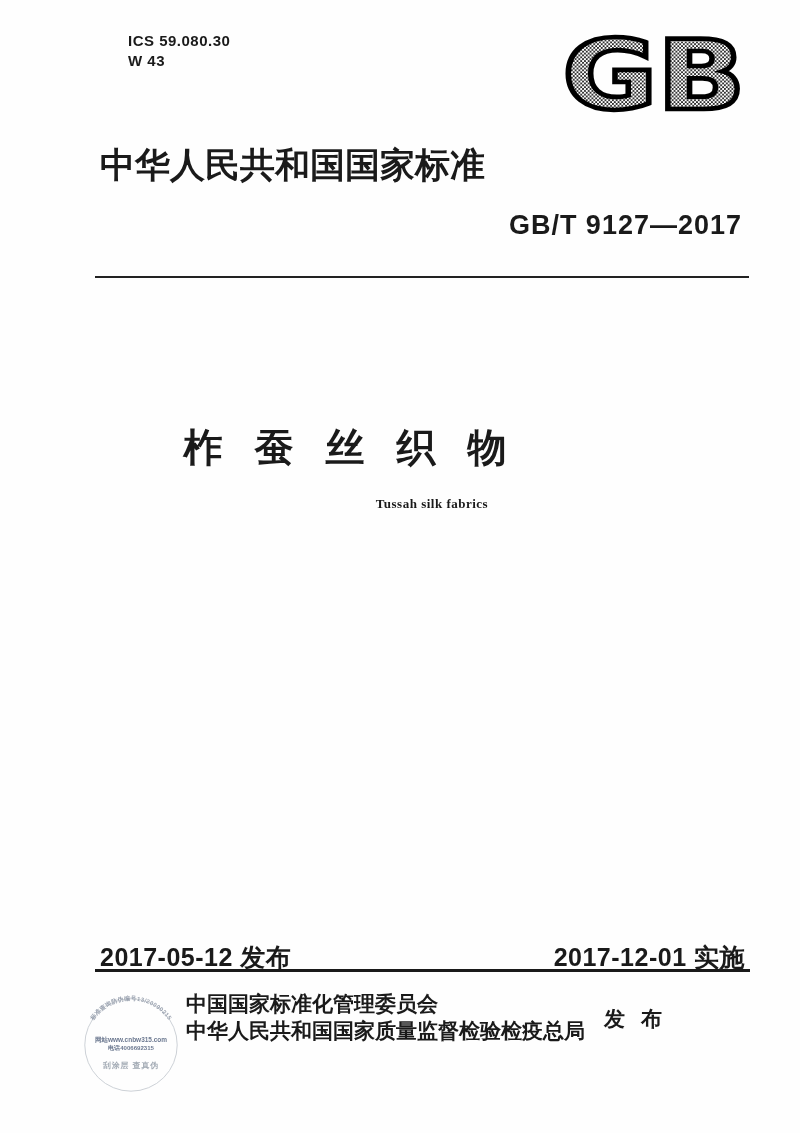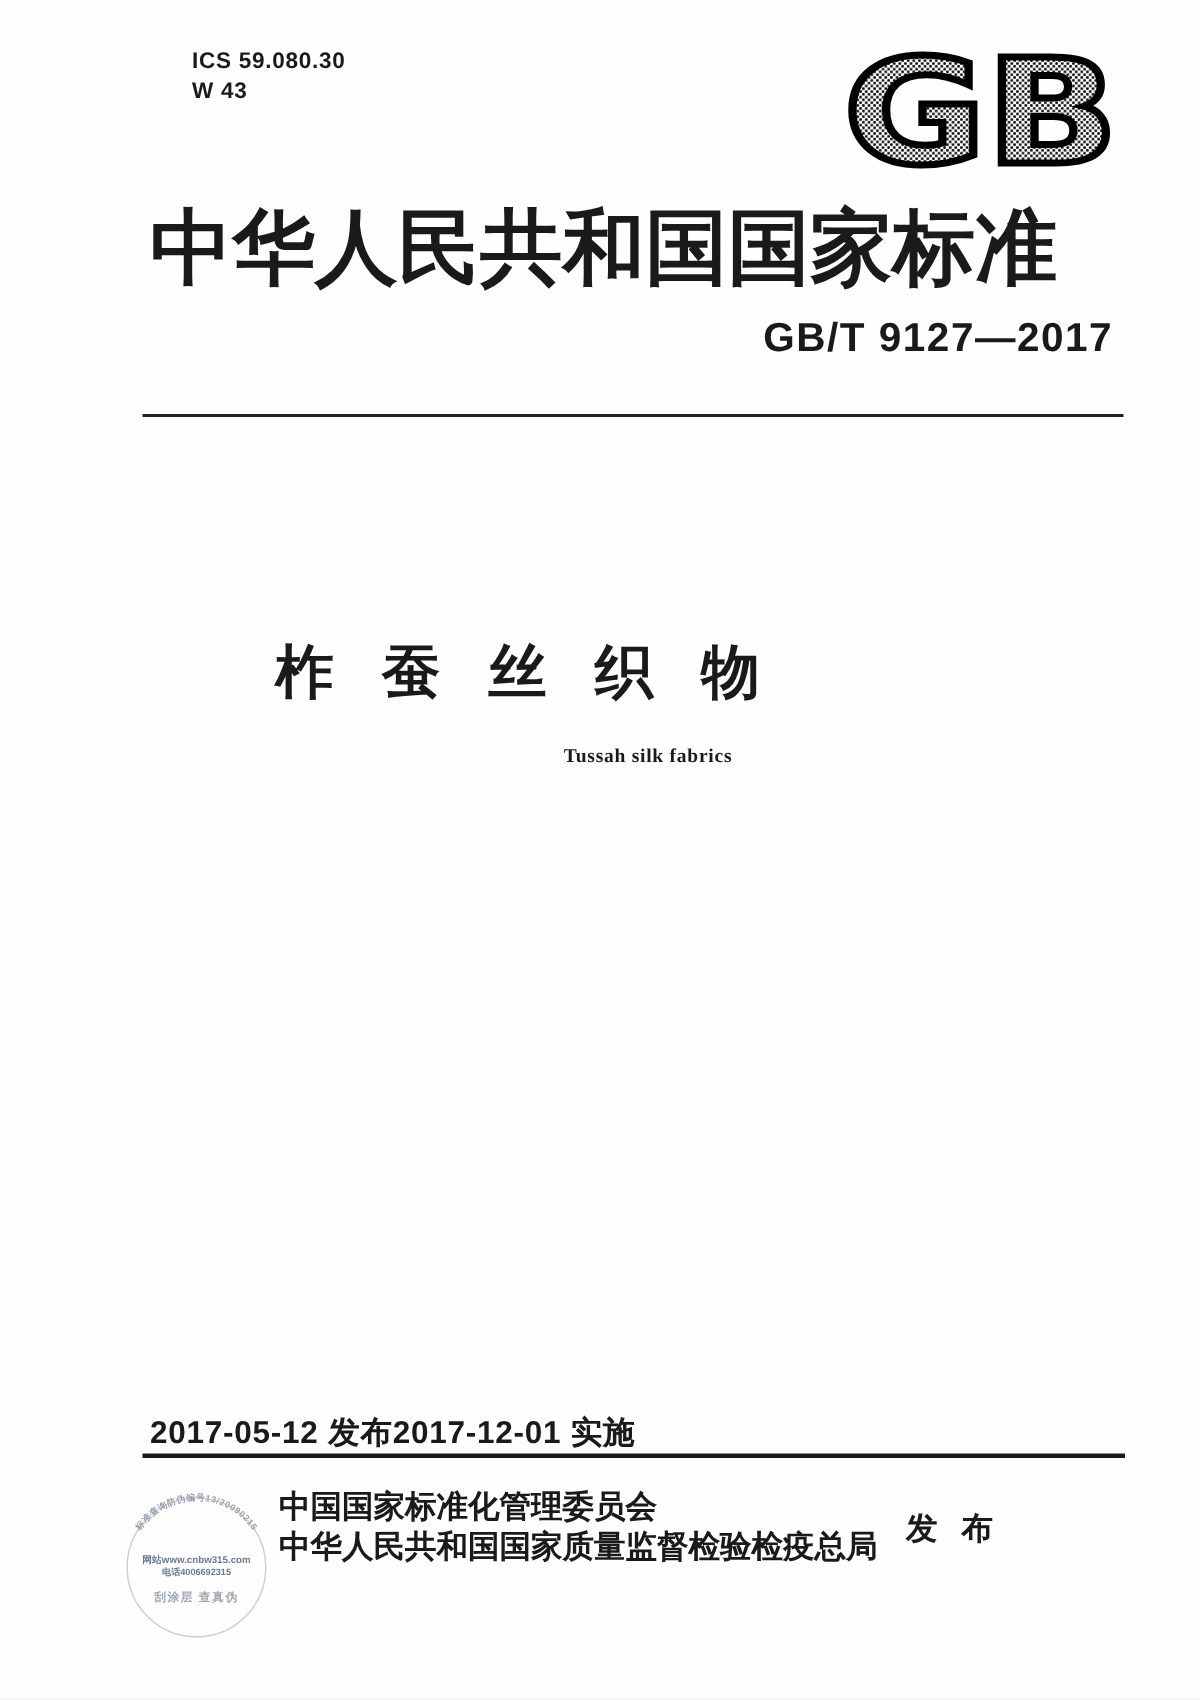--- a/index.html
+++ b/index.html
@@ -40,21 +40,21 @@
   }
 
   
   .header-title {
     position: absolute;
     left: 100px;
     right: 57px;
     top: 141px;
     font-family: "Liberation Serif", "DejaVu Serif", serif;
     font-weight: bold;
-    font-size: 55px;
+    font-size: 35px;
     line-height: 50px;
     text-align: justify;
     text-align-last: justify;
     white-space: nowrap;
     display: flex;
     justify-content: space-between;
   }
 
   .std-code-block {
     position: absolute;
@@ -110,21 +110,22 @@
     padding-left: 32px;
   }
 
   
   .dates-row {
     position: absolute;
     left: 100px;
     right: 55px;
     top: 941px;
     display: flex;
-    font-size: 21px;
+    justify-content: space-between;
+    font-size: 25px;
     font-weight: bold;
     letter-spacing: 0.5px;
   }
   .rule-thick {
     position: absolute;
     left: 95px;
     right: 50px;
     top: 969px;
     height: 3px;
     background: #1a1a1a;

